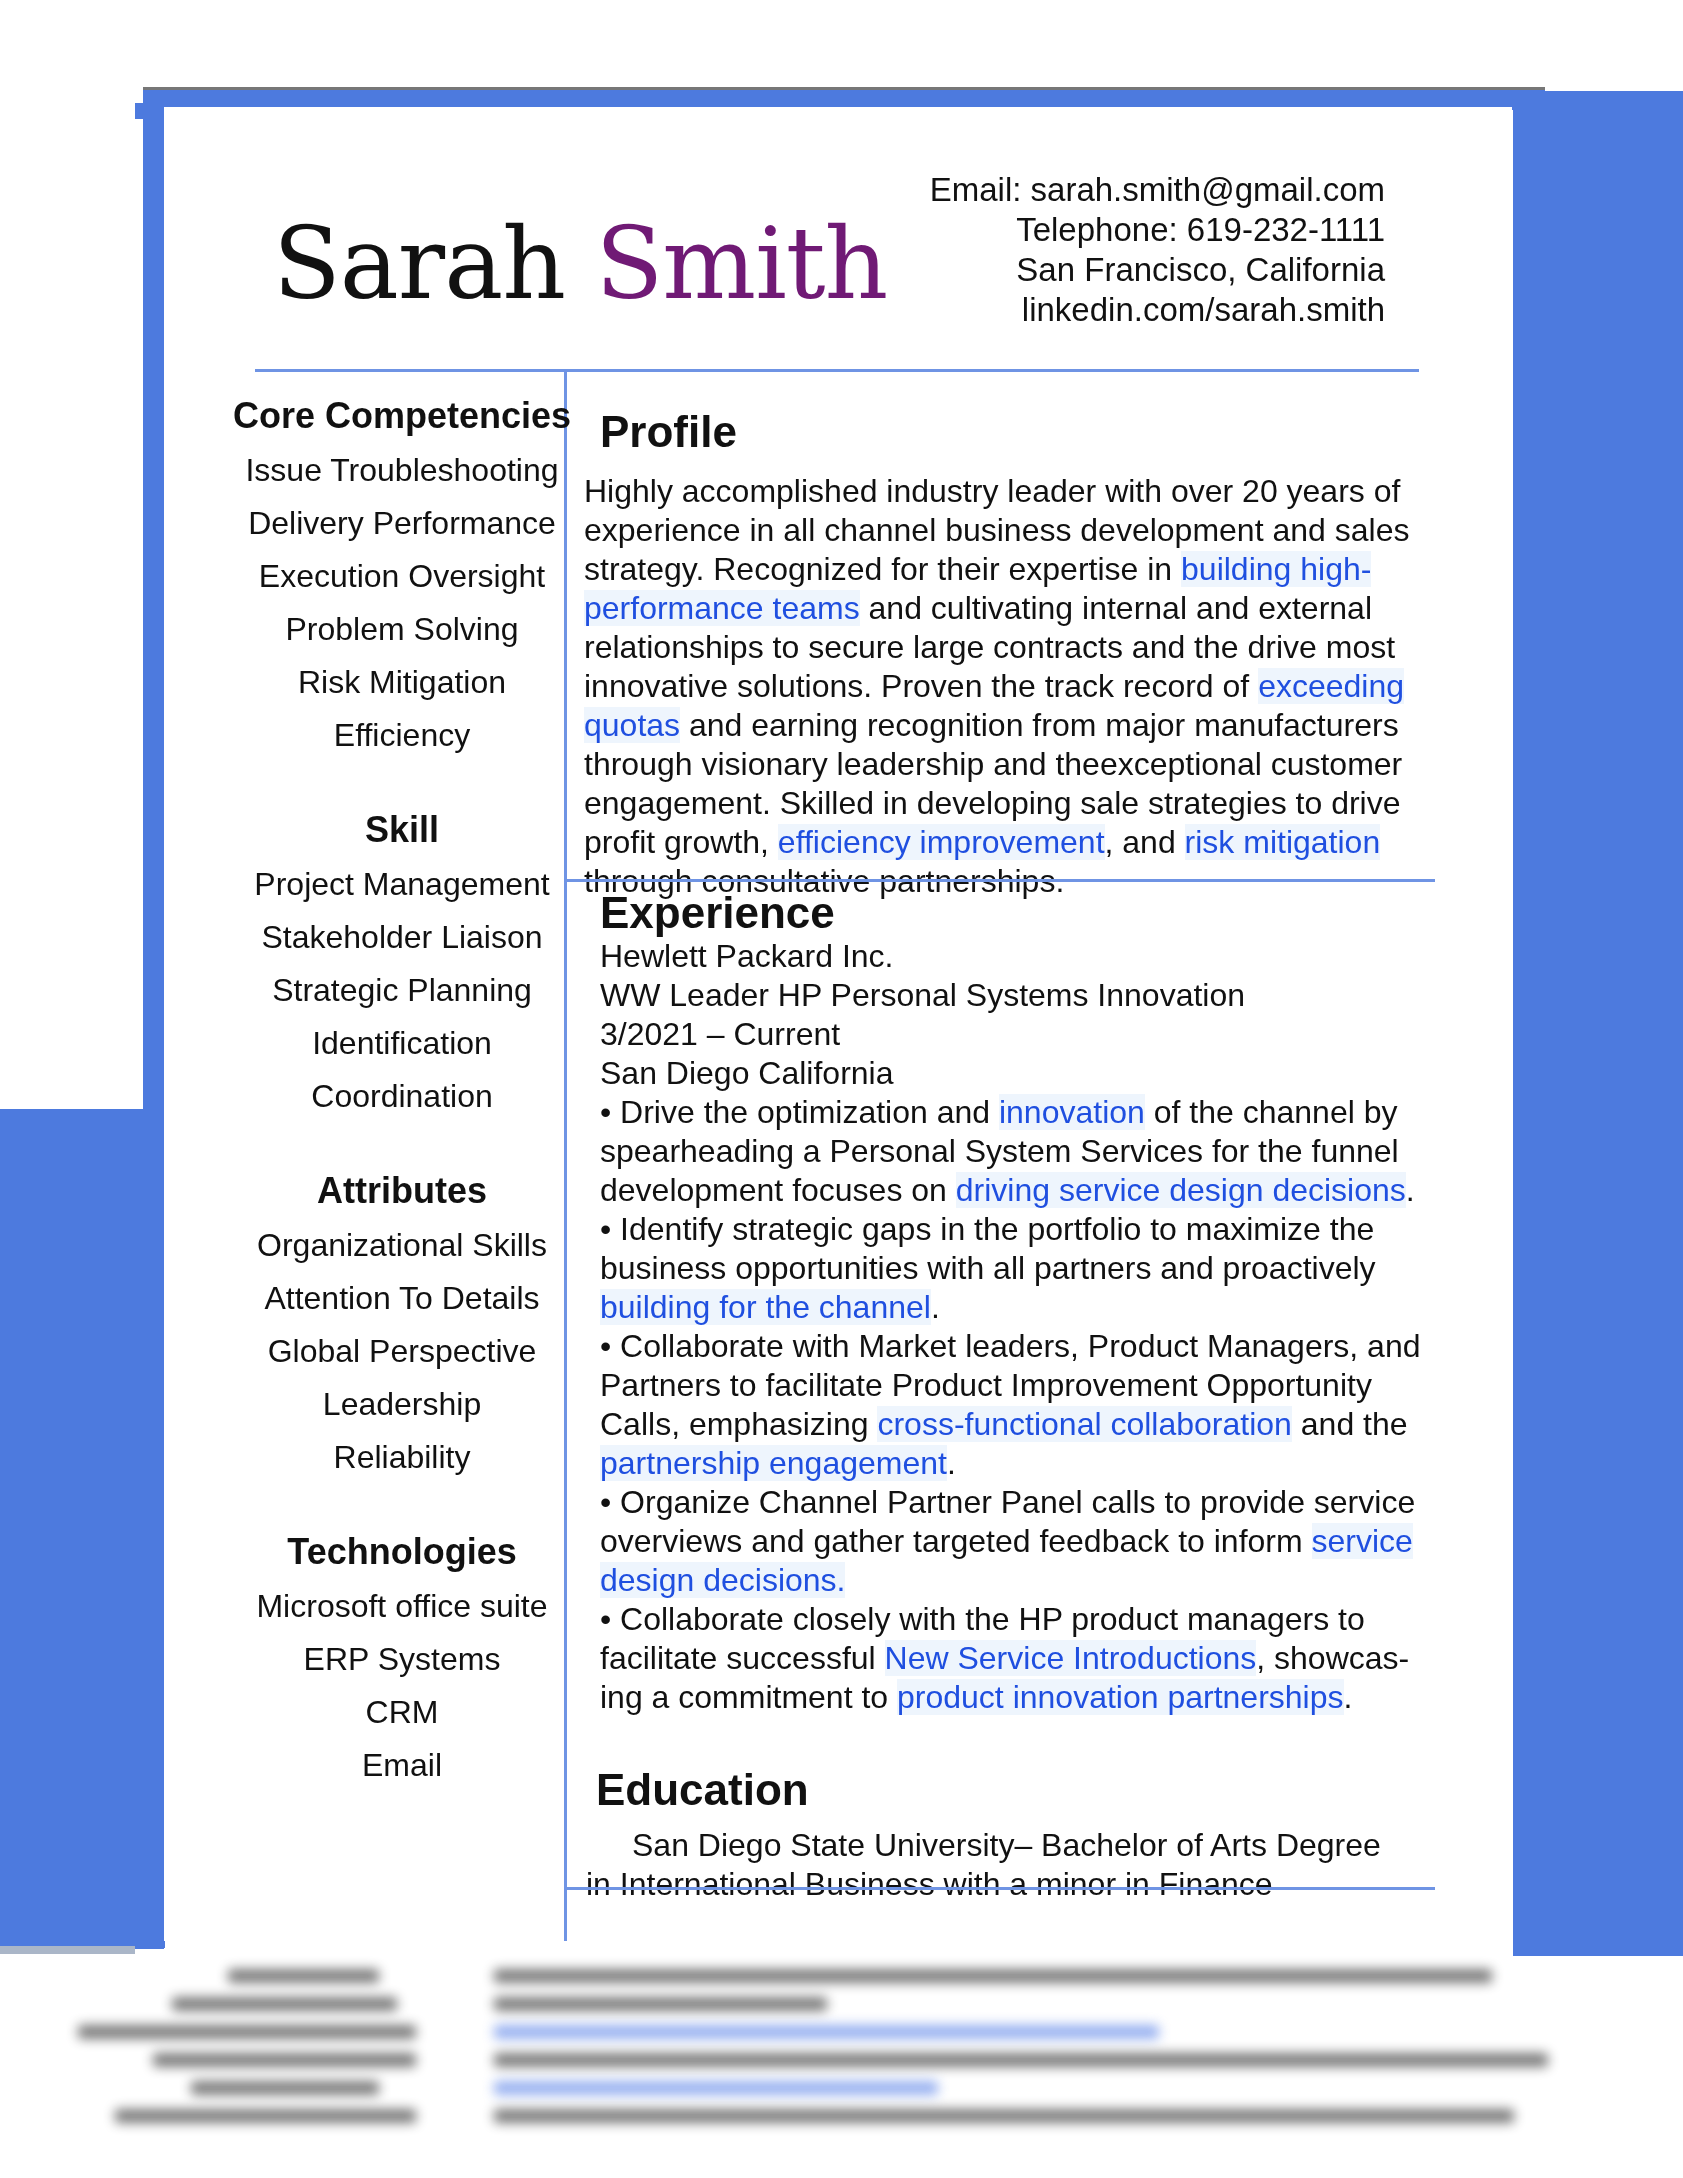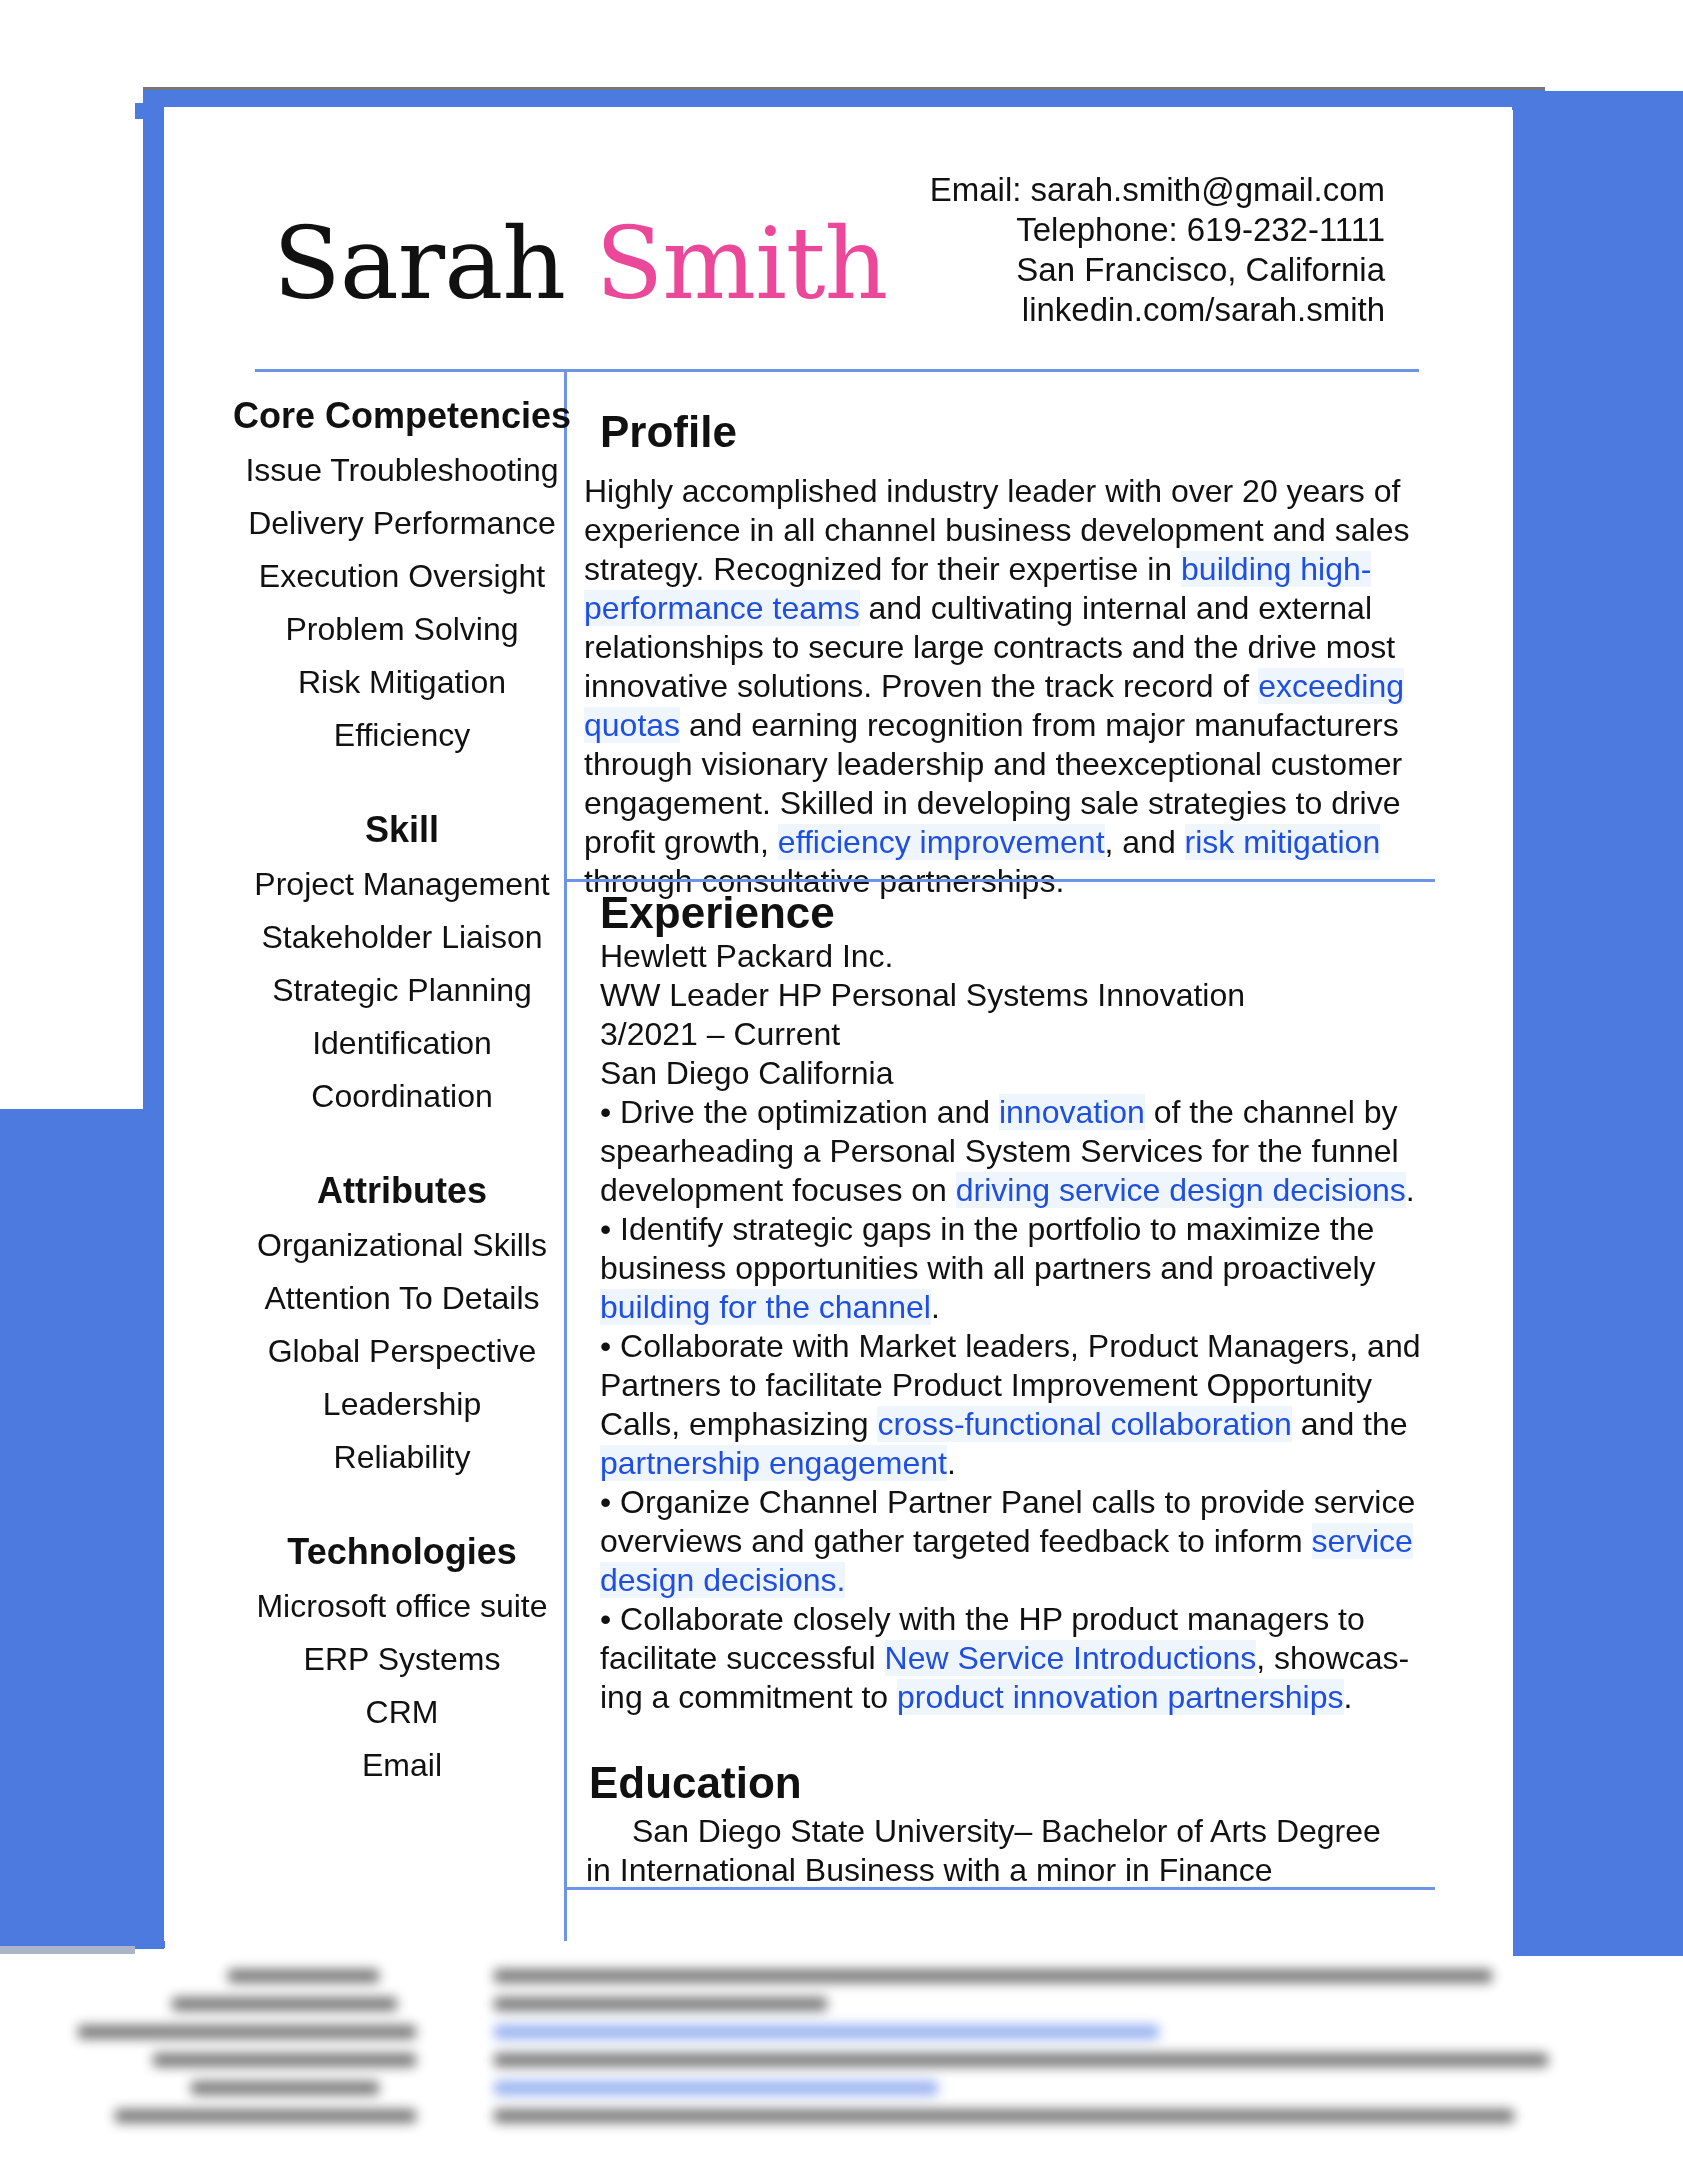--- a/index.html
+++ b/index.html
@@ -22,21 +22,21 @@
   .paper {
     position:absolute; left:164px; top:107px; width:1348px; height:1834px;
     background:#fff;
   }
   
   .name {
     position:absolute; left:109px; top:107px;
     font-family:"DejaVu Serif", serif; font-size:99px; line-height:1;
     letter-spacing:-1px; white-space:nowrap;
   }
-  .name .last { color:#ec4899; }
+  .name .last { color:#701a75; }
   .contact {
     position:absolute; right:127px; top:63px; text-align:right;
     font-size:33px; line-height:40px;
   }
   .hr-top {
     position:absolute; left:91px; top:262px; width:1164px; height:3px;
     background:#6f94e4;
   }
   
   .leftcol {
@@ -155,21 +155,21 @@
     <div class="body-text">3/2021 – Current</div>
     <div class="body-text">San Diego California</div>
     <div class="body-text"><span>•  Drive the optimization and </span><span class="hl">innovation</span><span> of the channel by spearheading a Personal System Services for the funnel development focuses on </span><span class="hl">driving service design decisions</span><span>.</span></div>
     <div class="body-text"><span>•  Identify strategic gaps in the portfolio to maximize the business opportunities with all partners and proactively </span><span class="hl">building for the channel</span><span>.</span></div>
     <div class="body-text"><span>•  Collaborate with Market leaders, Product Managers, and Partners to facilitate Product Improvement Opportunity Calls, emphasizing </span><span class="hl">cross-functional collaboration</span><span> and the </span><span class="hl">partnership engagement</span><span>.</span></div>
     <div class="body-text"><span>•  Organize Channel Partner Panel calls to provide service overviews and gather targeted feedback to inform </span><span class="hl">service design decisions.</span></div>
     <div class="body-text"><span>•  Collaborate closely with the  HP product managers to facilitate successful </span><span class="hl">New Service Introductions</span><span>, showcas-ing a commitment to </span><span class="hl">product innovation partnerships</span><span>.</span></div>
   </div>
 
   <div class="edu-block">
-    <h2 style="margin:5px;font-size:44px;font-weight:bold;line-height:48px;">Education</h2>
+    <h2 style="margin:12px;font-size:44px;font-weight:bold;line-height:48px;">Education</h2>
     <div class="body-text" style="padding-left:2px;margin-left:46px;">San Diego State University– Bachelor of Arts Degree</div>
     <div class="body-text" style="padding-left:2px;">in International Business with a minor in Finance</div>
   </div>
 
   <div class="hr-bot"></div>
 </div>
 
 <div class="reflection">
   <div style="display:flex;gap:59px;">
     <div style="width:376px;">

